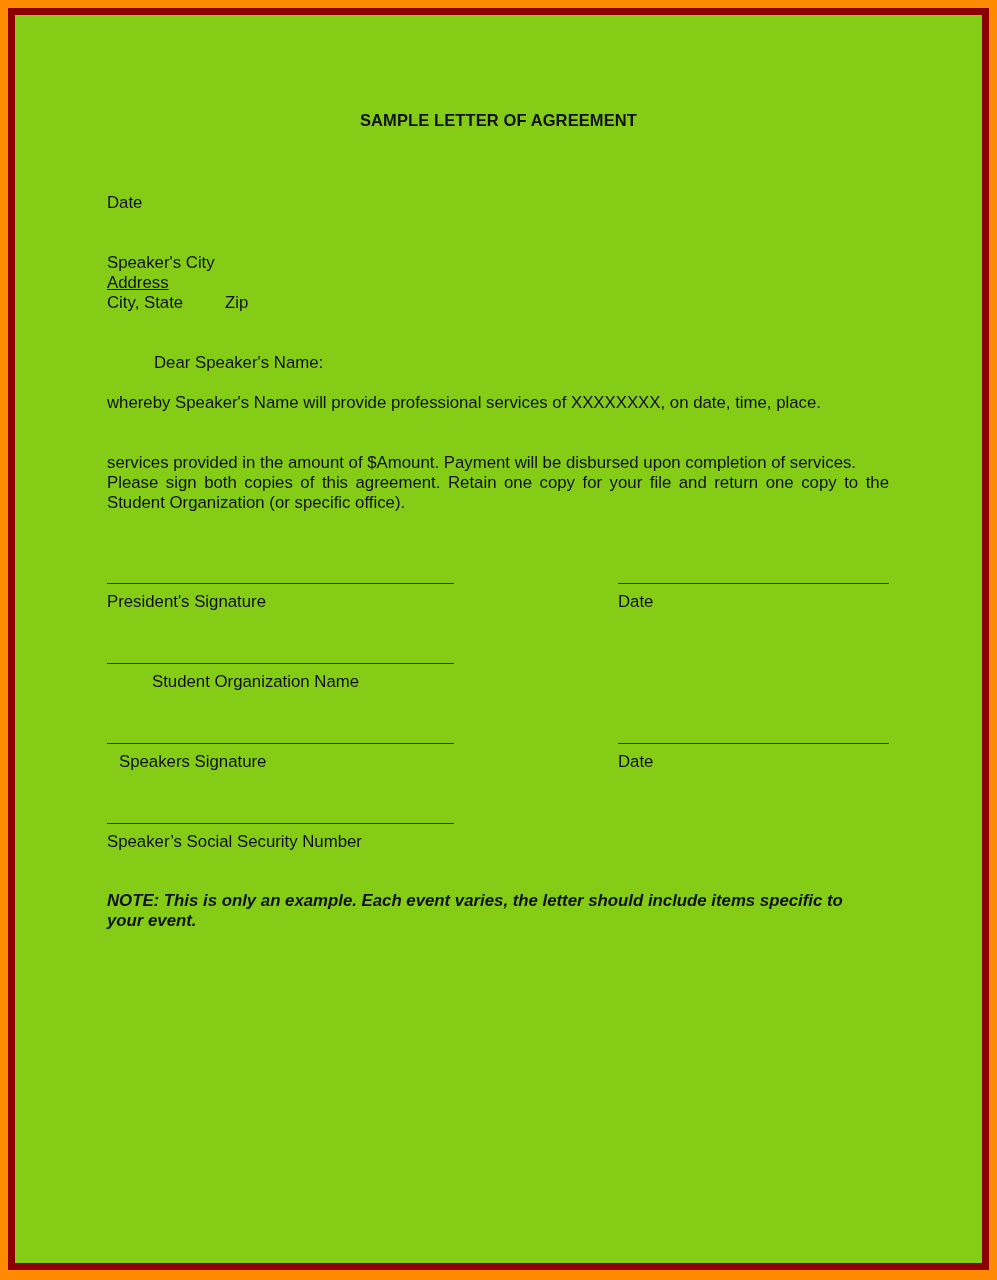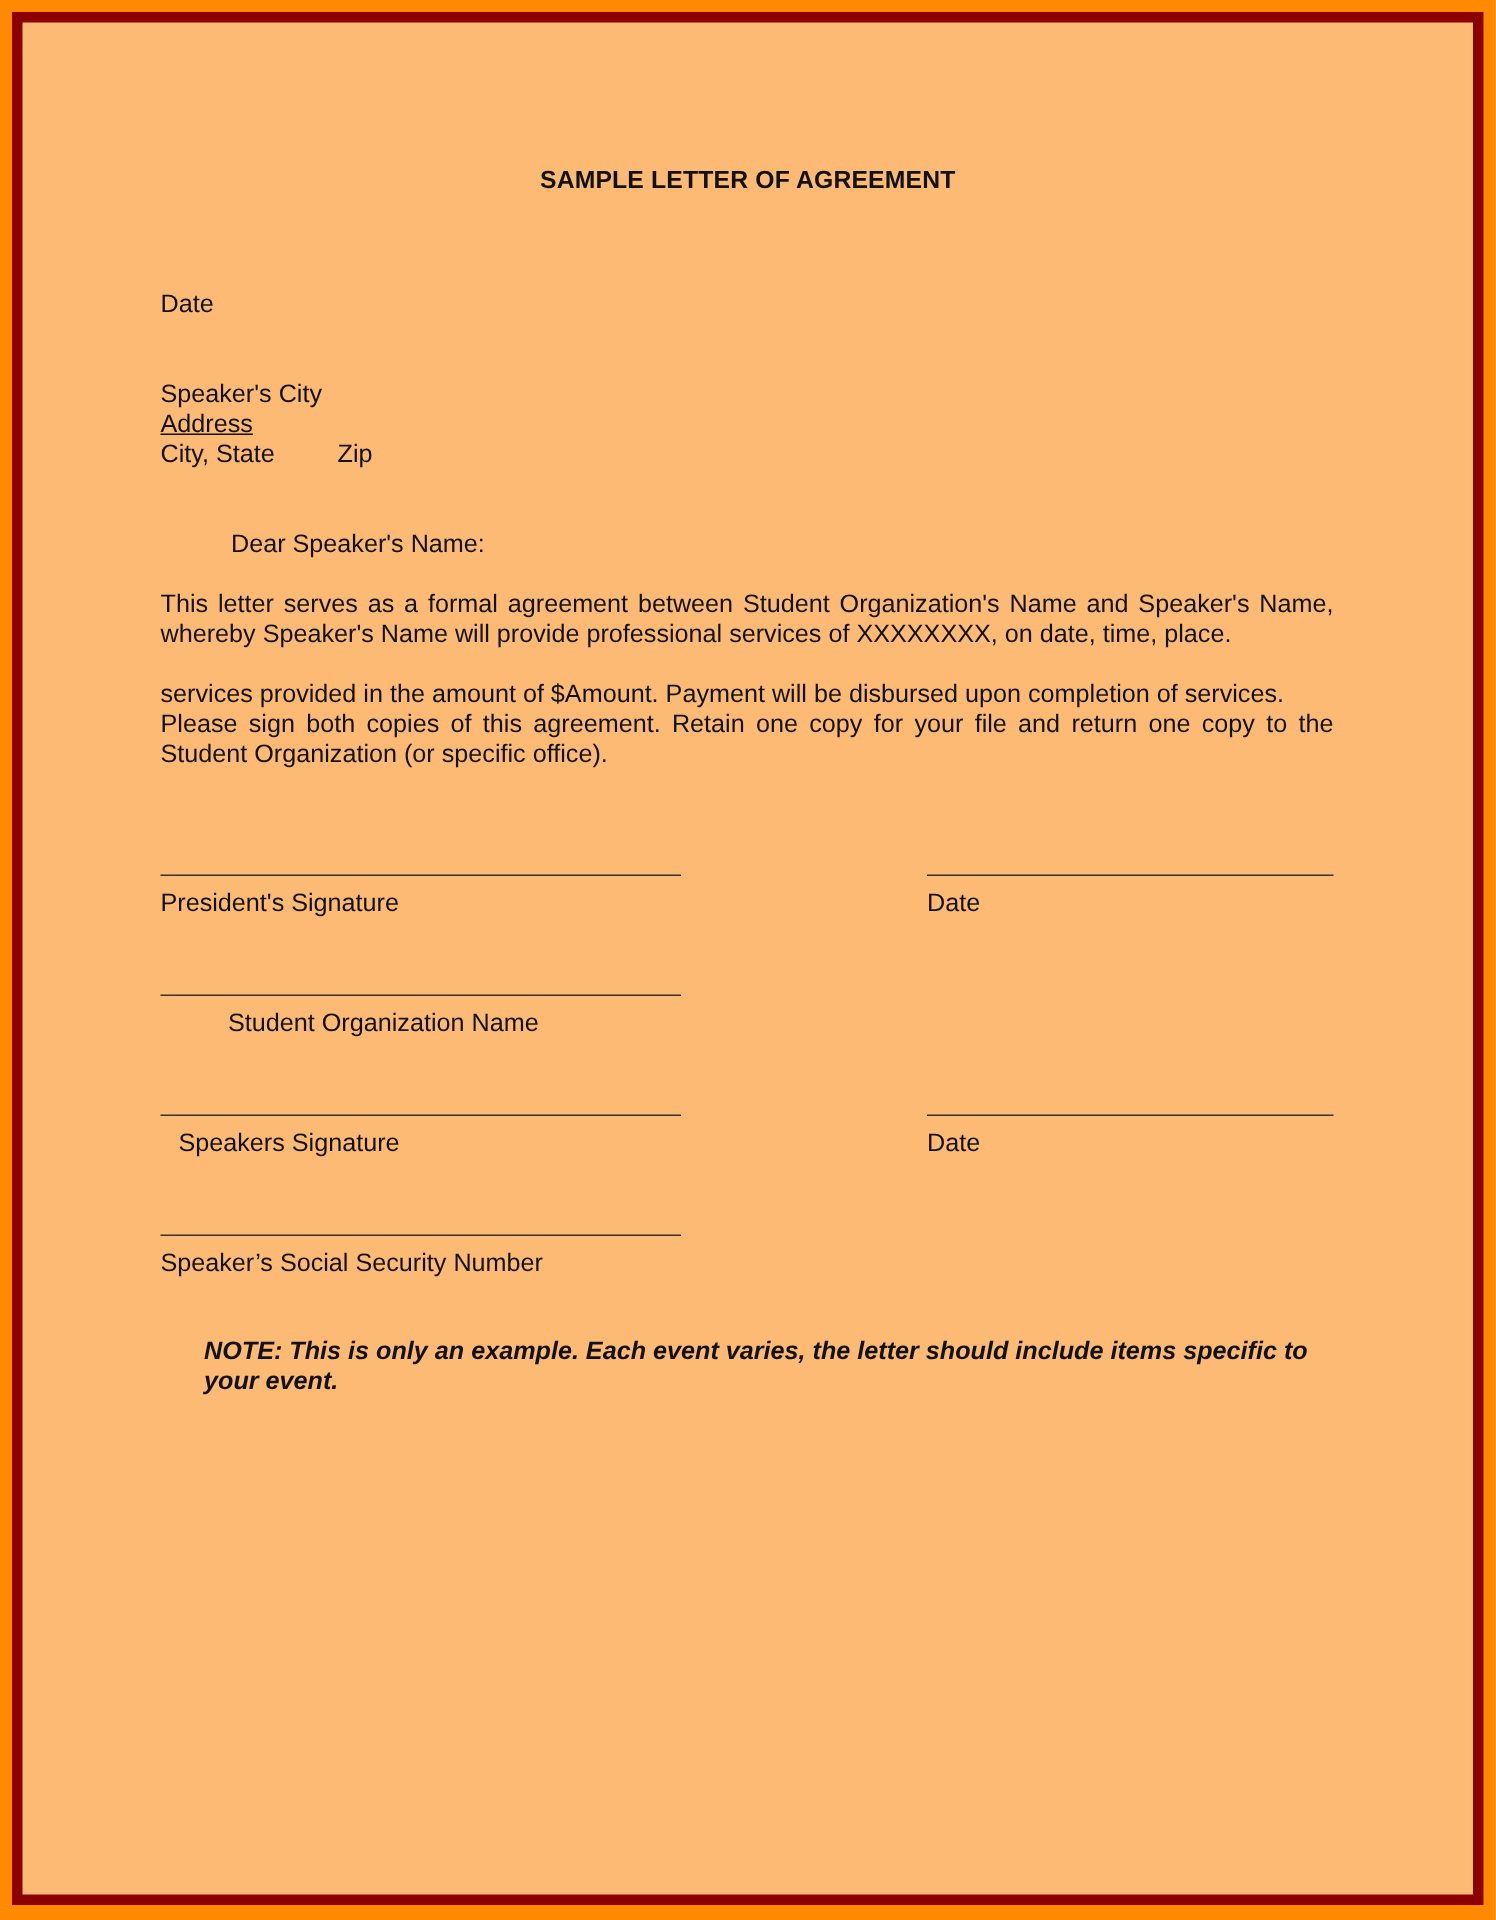--- a/index.html
+++ b/index.html
@@ -12,21 +12,21 @@
       color: #111;
     }
     .frame {
       position: absolute;
       left: 8px; top: 8px; right: 8px; bottom: 10px;
       background: #8b0000;
     }
     .page {
       position: absolute;
       left: 7px; top: 7px; right: 7px; bottom: 7px;
-      background: #fdba74;
+      background: #84cc16;
     }
     .abs { position: absolute; white-space: nowrap; }
     .title {
       left: 0; right: 0; top: 96px;
       text-align: center;
       font-weight: bold; font-size: 16.5px;
       letter-spacing: 0.1px;
     }
     .txt { font-size: 16.8px; line-height: 20px; }
     .para {
@@ -61,21 +61,20 @@
     <div class="abs txt" style="left:92px; top:178px;">Date</div>
 
     <div class="abs txt" style="left:92px; top:238px;">Speaker's City</div>
     <div class="abs txt" style="left:92px; top:258px;text-decoration:underline;">Address</div>
     <div class="abs txt" style="left:92px; top:278px;">City, State</div>
     <div class="abs txt" style="left:210px; top:278px;">Zip</div>
 
     <div class="abs txt" style="left:92px; top:338px;margin-left:47px;">Dear Speaker's Name:</div>
 
     <div class="para" style="top:378px;">
-      <span class="line">This letter serves as a formal agreement between Student Organization's Name and Speaker's Name,</span>
       <span class="line last">whereby Speaker's Name will provide professional services of XXXXXXXX, on date, time, place.</span>
     </div>
 
     <div class="para" style="top:438px;">
       <span class="line last">services provided in the amount of $Amount. Payment will be disbursed upon completion of services.</span>
       <span class="line">Please sign both copies of this agreement. Retain one copy for your file and return one copy to the</span>
       <span class="line last">Student Organization (or specific office).</span>
     </div>
 
     <div class="sigline" style="left:92px; width:347px; top:568px;"></div>
@@ -87,19 +86,19 @@
     <div class="abs txt" style="left:92px; top:657px;margin-left:45px;">Student Organization Name</div>
 
     <div class="sigline" style="left:92px; width:347px; top:728px;"></div>
     <div class="abs txt" style="left:104px; top:737px;">Speakers Signature</div>
     <div class="sigline" style="left:603px; width:271px; top:728px;"></div>
     <div class="abs txt" style="left:603px; top:737px;">Date</div>
 
     <div class="sigline" style="left:92px; width:347px; top:808px;"></div>
     <div class="abs txt" style="left:92px; top:817px;">Speaker’s Social Security Number</div>
 
-    <div class="note" style="top:876px;margin-left:29px;">
+    <div class="note" style="top:876px;">
       <div>NOTE: This is only an example. Each event varies, the letter should include items specific to</div>
       <div>your event.</div>
     </div>
 
   </div>
 </div>
 
 </body></html>

